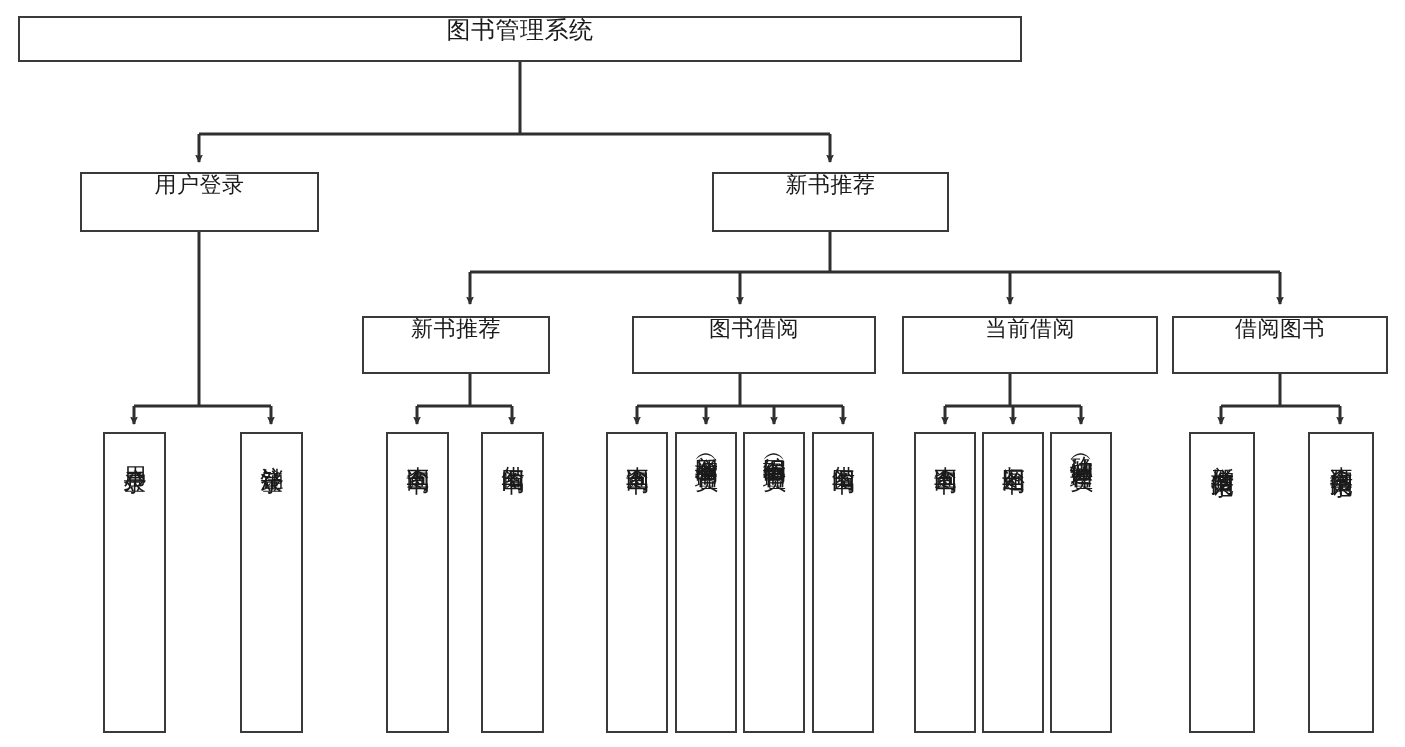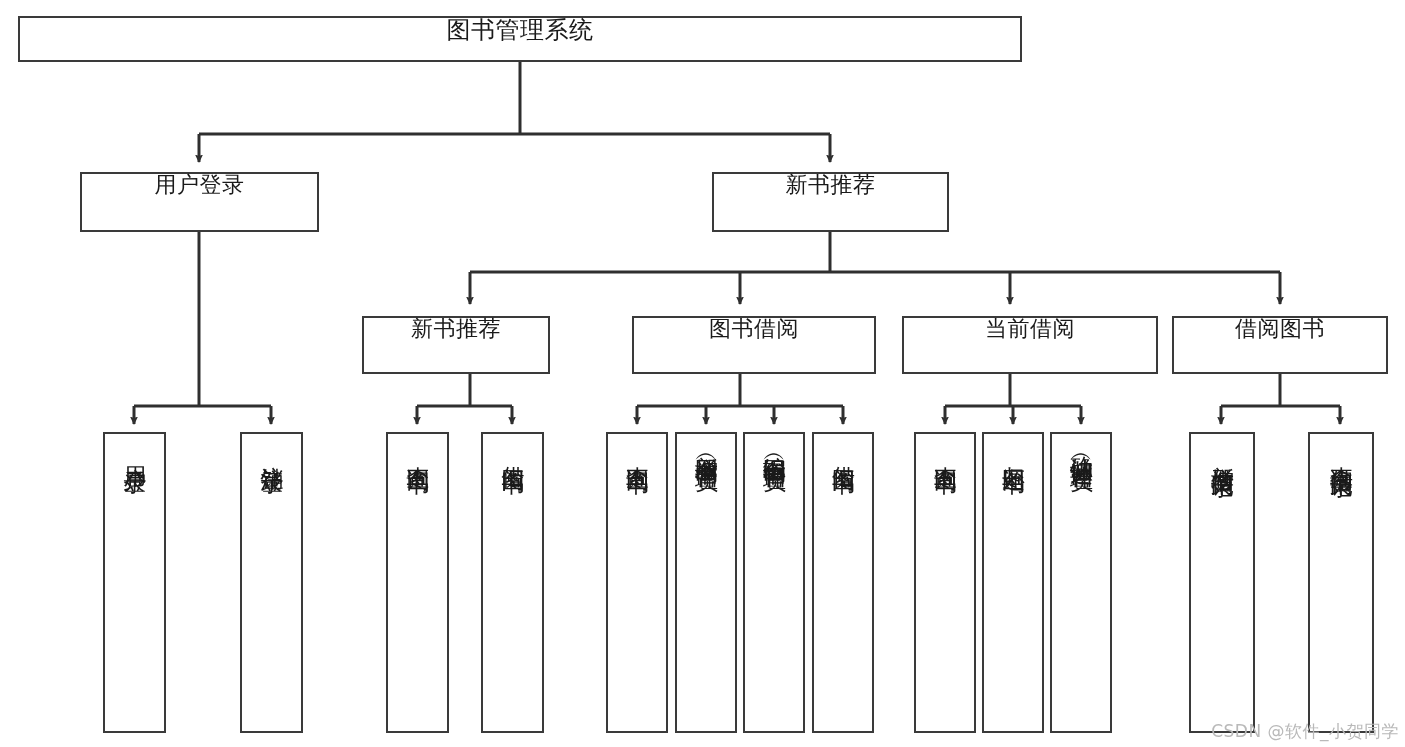--- a/index.html
+++ b/index.html
@@ -192,15 +192,14 @@
     <span class="label">确认归还（管理员）</span>
   </div>
 
   <div class="node node-leaf" style="left:1189px; top:432px; width:66px; height:301px;">
     <span class="label">新增借阅记录</span>
   </div>
   <div class="node node-leaf" style="left:1308px; top:432px; width:66px; height:301px;">
     <span class="label">查询借阅记录</span>
   </div>
 
-  <div class="watermark">CSDN @软件_小贺同学</div>
 
 </div>
 
 </body></html>

